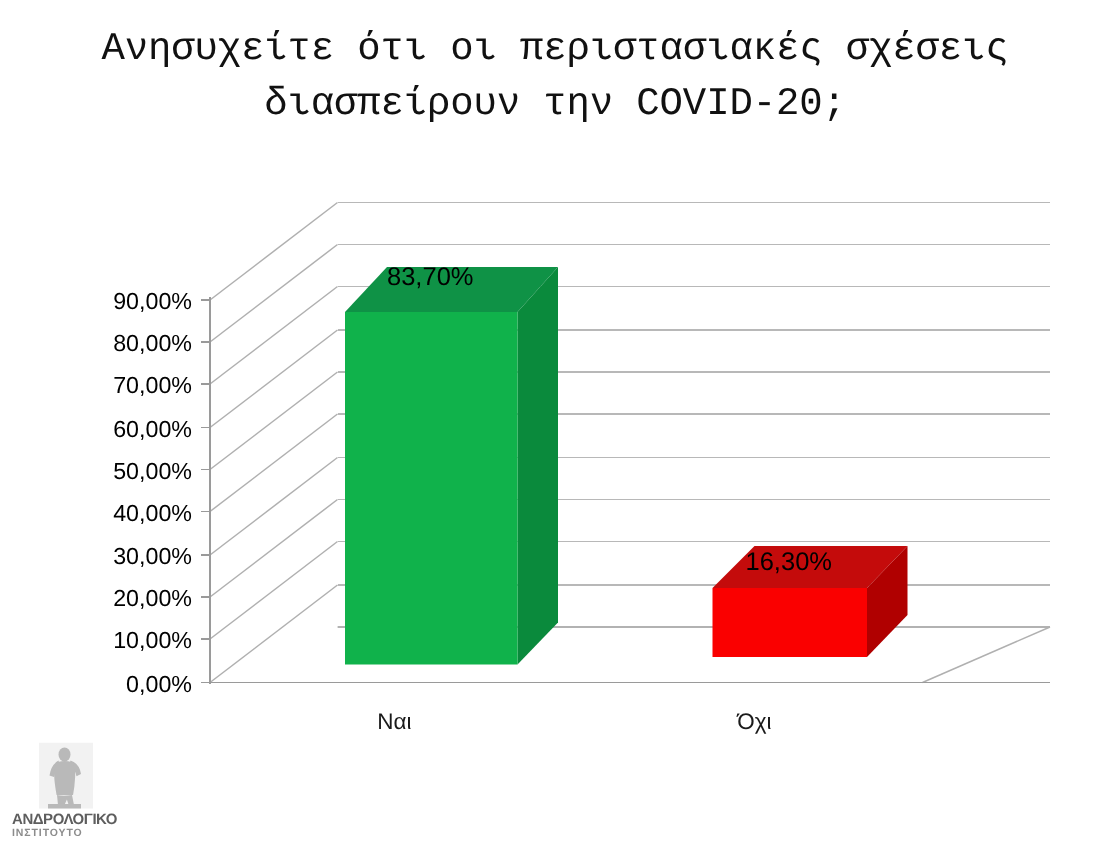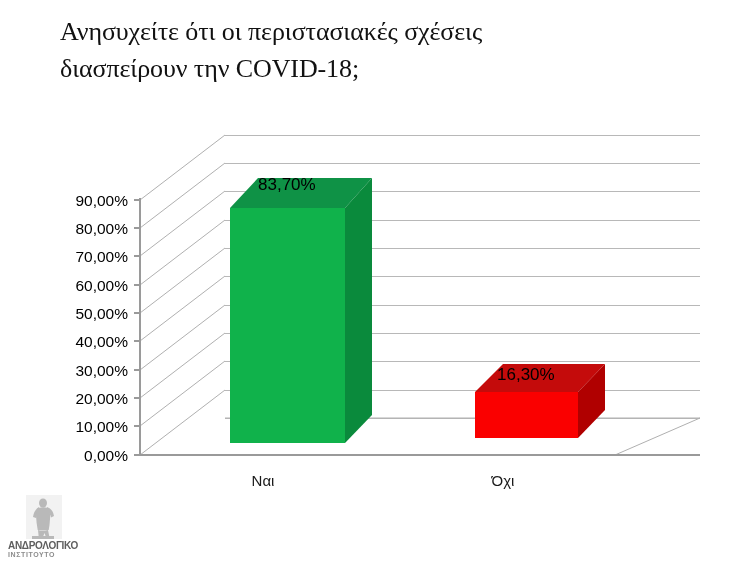--- a/index.html
+++ b/index.html
@@ -14,22 +14,22 @@
     height: 563px;
     background: #ffffff;
     overflow: hidden;
     font-family: "Liberation Sans", sans-serif;
   }
   #chart-title {
     position: absolute;
     left: 60px;
     top: 14px;
     width: 620px;
-    text-align: left;
-    font-family: Liberation Serif, serif;
+    text-align: center;
+    font-family: Liberation Mono, monospace;
     font-size: 26px;
     line-height: 1.42;
     color: #111111;
     font-weight: 400;
     letter-spacing: -0.1px;
   }
   #plot-svg {
     position: absolute;
     left: 0;
     top: 0;
@@ -93,21 +93,21 @@
     letter-spacing: 0.6px;
   }
 </style>
 </head>
 <body>
 
 <div id="page">
 
   <div id="chart-title">
     <div>Ανησυχείτε ότι οι περιστασιακές σχέσεις</div>
-    <div>διασπείρουν την COVID-18;</div>
+    <div>διασπείρουν την COVID-20;</div>
   </div>
 
   <svg id="plot-svg" width="734" height="563">
 
     <g>
       <line class="gridline" x1="225" y1="135" x2="700" y2="135"></line>
       <line class="gridline" x1="225" y1="163" x2="700" y2="163"></line>
       <line class="gridline" x1="225" y1="191" x2="700" y2="191"></line>
       <line class="gridline" x1="225" y1="220" x2="700" y2="220"></line>
       <line class="gridline" x1="225" y1="248" x2="700" y2="248"></line>

